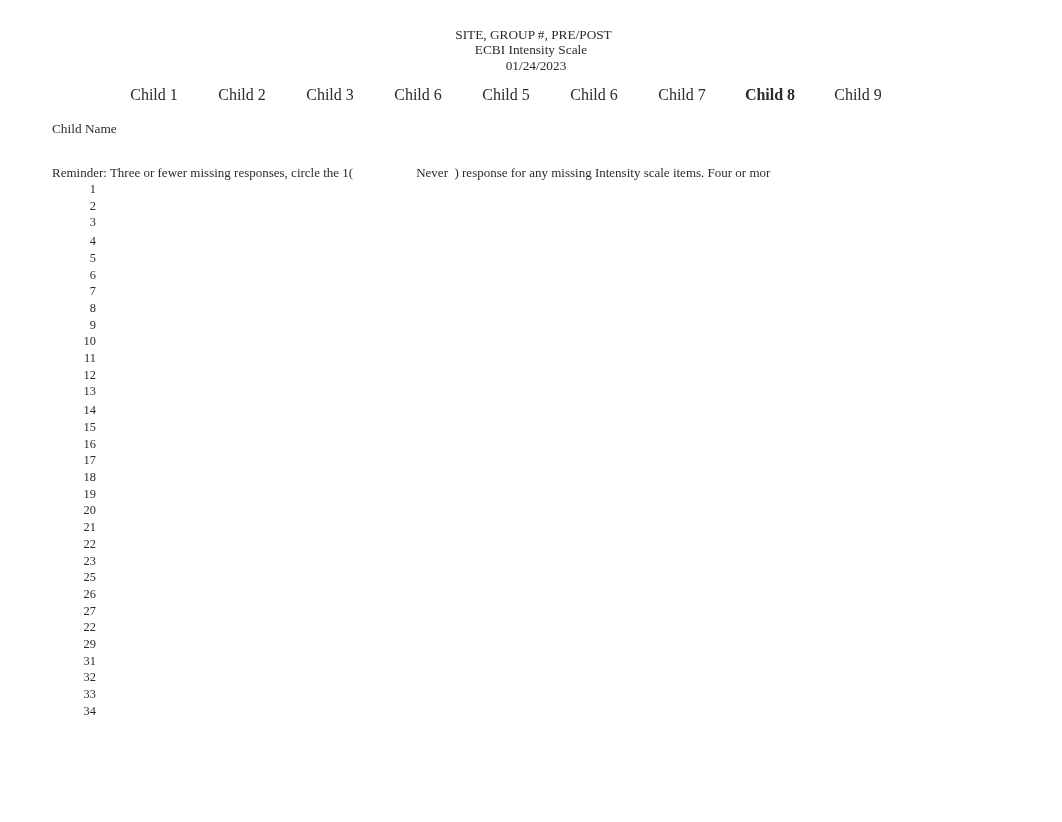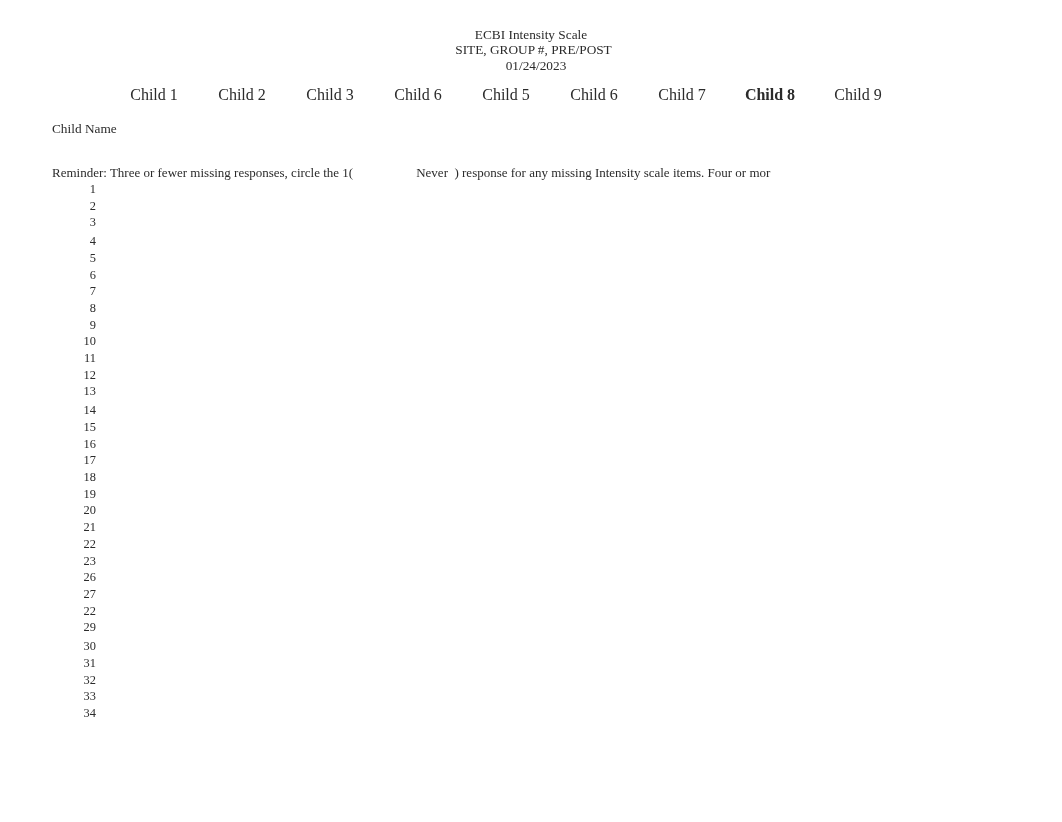--- a/index.html
+++ b/index.html
@@ -123,22 +123,22 @@
     width: 88px;
     height: 16.7px;
   }
 </style>
 </head>
 <body>
 
 <div class="sheet">
 
   <div class="title-block">
+    <div class="title-line l2">SITE, GROUP #, PRE/POST</div>
     <div class="title-line l1">ECBI Intensity Scale</div>
-    <div class="title-line l2">SITE, GROUP #, PRE/POST</div>
     <div class="title-line l3">01/24/2023</div>
   </div>
 
   <div class="col-headers">
       <div class="col-header" style="left: 0px;">Child 1</div>
       <div class="col-header" style="left: 88px;">Child 2</div>
       <div class="col-header" style="left: 176px;">Child 3</div>
       <div class="col-header" style="left: 264px;">Child 6</div>
       <div class="col-header" style="left: 352px;">Child 5</div>
       <div class="col-header" style="left: 440px;">Child 6</div>
@@ -470,20 +470,34 @@
           <div class="row-cell" style="left: 176px;"></div>
           <div class="row-cell" style="left: 264px;"></div>
           <div class="row-cell" style="left: 352px;"></div>
           <div class="row-cell" style="left: 440px;"></div>
           <div class="row-cell" style="left: 528px;"></div>
           <div class="row-cell" style="left: 616px;"></div>
           <div class="row-cell" style="left: 704px;"></div>
         </div>
       </div>
       <div class="item-row">
+        <div class="row-num">25</div>
+        <div class="row-cells">
+          <div class="row-cell" style="left: 0px;"></div>
+          <div class="row-cell" style="left: 88px;"></div>
+          <div class="row-cell" style="left: 176px;"></div>
+          <div class="row-cell" style="left: 264px;"></div>
+          <div class="row-cell" style="left: 352px;"></div>
+          <div class="row-cell" style="left: 440px;"></div>
+          <div class="row-cell" style="left: 528px;"></div>
+          <div class="row-cell" style="left: 616px;"></div>
+          <div class="row-cell" style="left: 704px;"></div>
+        </div>
+      </div>
+      <div class="item-row">
         <div class="row-num">26</div>
         <div class="row-cells">
           <div class="row-cell" style="left: 0px;"></div>
           <div class="row-cell" style="left: 88px;"></div>
           <div class="row-cell" style="left: 176px;"></div>
           <div class="row-cell" style="left: 264px;"></div>
           <div class="row-cell" style="left: 352px;"></div>
           <div class="row-cell" style="left: 440px;"></div>
           <div class="row-cell" style="left: 528px;"></div>
           <div class="row-cell" style="left: 616px;"></div>
@@ -525,34 +539,20 @@
           <div class="row-cell" style="left: 88px;"></div>
           <div class="row-cell" style="left: 176px;"></div>
           <div class="row-cell" style="left: 264px;"></div>
           <div class="row-cell" style="left: 352px;"></div>
           <div class="row-cell" style="left: 440px;"></div>
           <div class="row-cell" style="left: 528px;"></div>
           <div class="row-cell" style="left: 616px;"></div>
           <div class="row-cell" style="left: 704px;"></div>
         </div>
       </div>
-      <div class="item-row group-break">
-        <div class="row-num">30</div>
-        <div class="row-cells">
-          <div class="row-cell" style="left: 0px;"></div>
-          <div class="row-cell" style="left: 88px;"></div>
-          <div class="row-cell" style="left: 176px;"></div>
-          <div class="row-cell" style="left: 264px;"></div>
-          <div class="row-cell" style="left: 352px;"></div>
-          <div class="row-cell" style="left: 440px;"></div>
-          <div class="row-cell" style="left: 528px;"></div>
-          <div class="row-cell" style="left: 616px;"></div>
-          <div class="row-cell" style="left: 704px;"></div>
-        </div>
-      </div>
       <div class="item-row">
         <div class="row-num">31</div>
         <div class="row-cells">
           <div class="row-cell" style="left: 0px;"></div>
           <div class="row-cell" style="left: 88px;"></div>
           <div class="row-cell" style="left: 176px;"></div>
           <div class="row-cell" style="left: 264px;"></div>
           <div class="row-cell" style="left: 352px;"></div>
           <div class="row-cell" style="left: 440px;"></div>
           <div class="row-cell" style="left: 528px;"></div>

